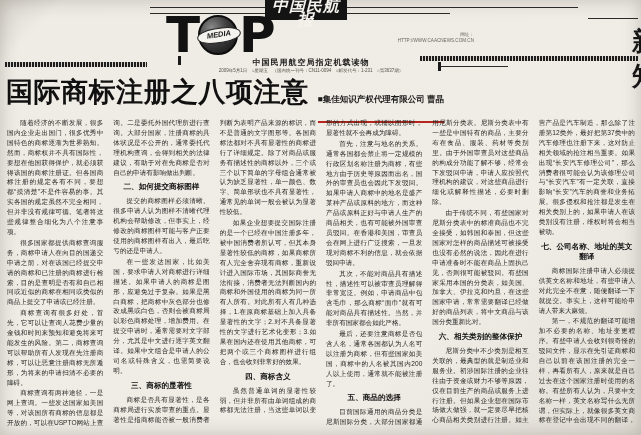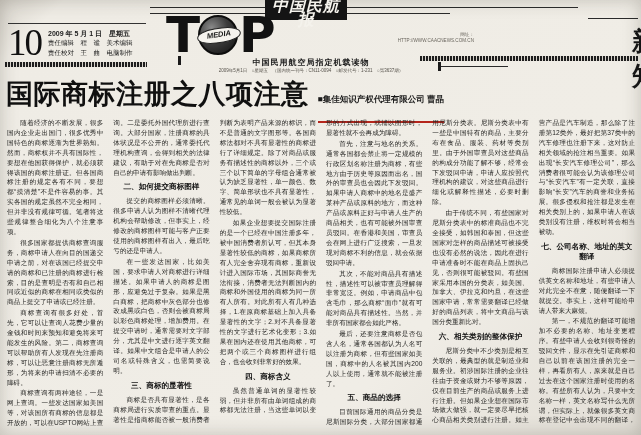--- a/index.html
+++ b/index.html
@@ -47,21 +47,21 @@
   
   .contact{position:absolute;left:420px;top:28px;width:160px;text-align:right;color:#222;}
   .contact .email{font-size:7.5px;font-family:"Liberation Serif",serif;}
   .contact .hot{font-size:7.5px;font-weight:bold;margin-top:3px;}
   .section-label{position:absolute;left:584px;top:24px;width:54px;font-size:26px;font-weight:900;
       color:#141414;letter-spacing:2px;margin-left:48px;}
 
   
   .headline-row{position:absolute;left:6px;top:78px;width:630px;display:flex;align-items:flex-end;}
   h1.headline{margin:0;font-size:27px;line-height:32px;font-weight:900;color:#101010;
-      letter-spacing:.5px;font-family:Liberation Serif, serif;white-space:nowrap;}
+      letter-spacing:.5px;font-family:Liberation Mono, monospace;white-space:nowrap;}
   .byline-wrap{margin-left:9px;padding-bottom:4px;}
   .byline{font-size:8.5px;font-weight:bold;color:#1a1a1a;white-space:nowrap;
       border-bottom:2px solid #b5261c;padding-bottom:17px;}
 
   
   .columns{position:absolute;left:7px;top:118px;width:628px;height:312px;
       column-count:6;column-gap:10px;column-fill:auto;overflow:hidden;
       text-align:justify;color:#262624;}
   .columns p{margin:0 0 1px 0;font-size:6.6px;line-height:9.9px;text-indent:2em;
       font-family:"Liberation Sans",sans-serif;}
@@ -71,28 +71,20 @@
 </head>
 <body>
 
 <div class="page">
 
   <div class="rule-thin" style="left:150px;top:7px;width:428px;"></div>
   <div class="rule-thin" style="left:150px;top:13px;width:300px;"></div>
   <div class="rule-thin" style="left:588px;top:18px;width:50px;"></div>
   <div class="script-box">中国民航报</div>
 
-  <div class="pagenum-block">
-    <div class="pagenum">10</div>
-    <div class="pageinfo">
-      <div class="d">2009 年 5 月 1 日　星期五</div>
-      <div>责任编辑　程　谧　美术编辑</div>
-      <div>责任校对　王　曲　电脑制作</div>
-    </div>
-  </div>
   <div class="hatch" style="left:5px;top:62px;width:142px;height:5px;"></div>
 
   <div class="logo">
     <span class="tp">T</span>
     <span class="globe">
       <span class="band">MEDIA</span>
     </span>
     <span class="tp">P</span>
   </div>
   <div class="mast-sub">中国民用航空局指定机载读物</div>

